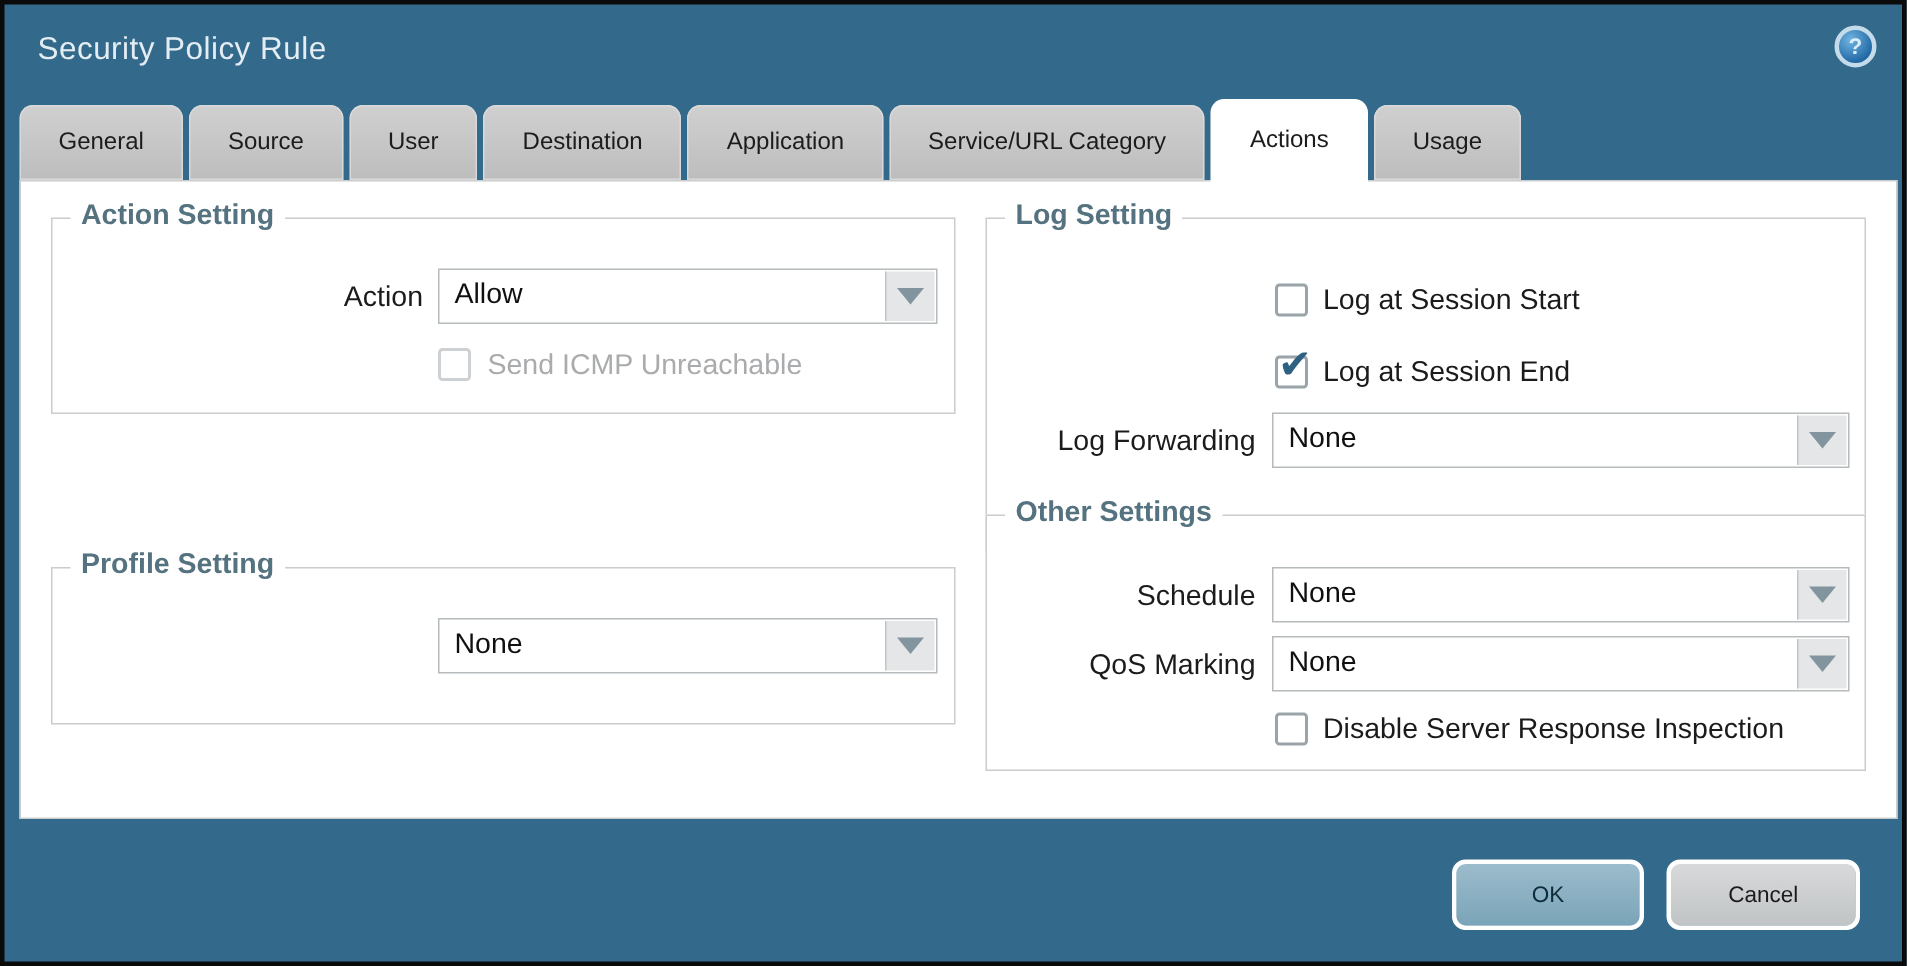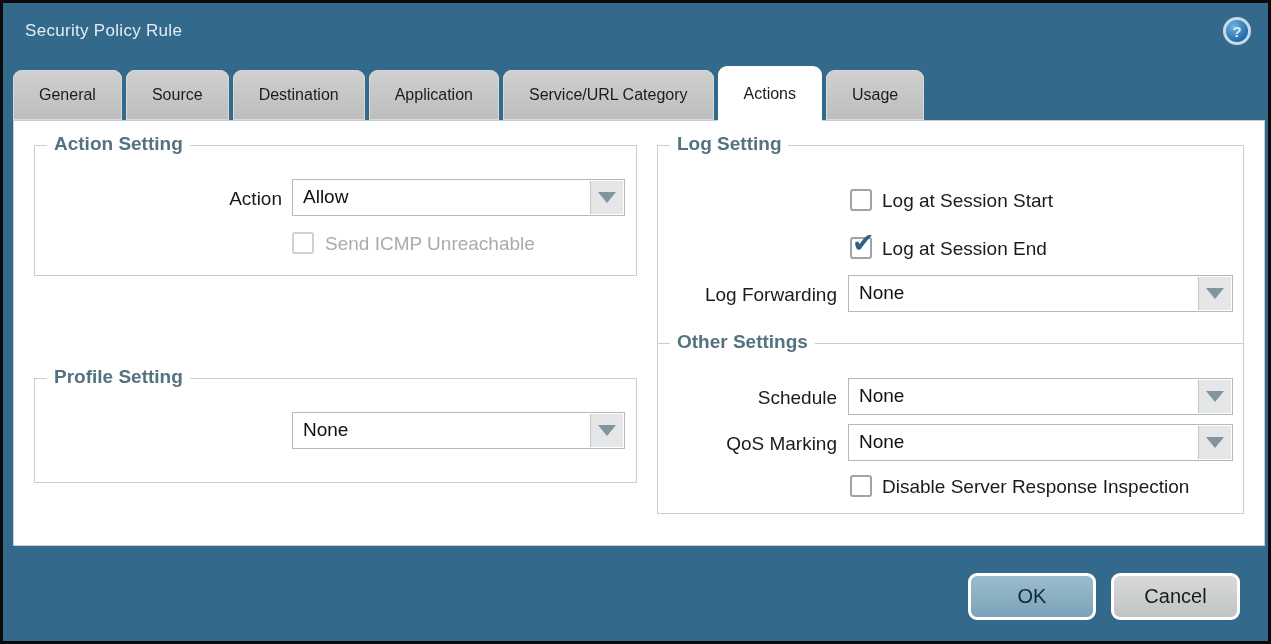--- a/index.html
+++ b/index.html
@@ -7,21 +7,21 @@
     font-family:"Liberation Sans", sans-serif;
     background:#000;
     width:1271px; height:644px; overflow:hidden;
   }
   .window {
     position:relative; width:1271px; height:644px;
     background:#33698b;
     border:3px solid #0a0a0a;
   }
   
-  .title { position:absolute; left:22px; top:18px; font-size:17px; color:#e3edf3; letter-spacing:.3px; }
+  .title { position:absolute; left:22px; top:18px; font-size:21px; color:#e3edf3; letter-spacing:.3px; }
   .help { position:absolute; right:17px; top:14px; width:28px; height:28px; border-radius:50%;
     background:radial-gradient(circle at 35% 30%, #6fb4e0, #1f66a4 75%);
     border:3px solid #c4dbea; color:#dceefb; font-size:15px; font-weight:bold;
     display:flex; align-items:center; justify-content:center; cursor:pointer; }
   
   .tabbar { position:absolute; left:10px; top:61px; height:56px; display:flex; align-items:flex-end; gap:4px; z-index:2; }
   .tab { height:50px; padding:0 26px; background:linear-gradient(#d0d0d0,#bdbdbd);
     border-radius:9px 9px 0 0; box-shadow:inset 0 0 0 1px #d9d9d9;
     display:flex; align-items:center; justify-content:center;
     font-size:16px; color:#1c1c1c; cursor:pointer; white-space:nowrap; }
@@ -48,35 +48,36 @@
   .cb { position:absolute; width:22px; height:22px; background:#fff;
     border:2px solid #9aa4a9; border-radius:3px; cursor:pointer; }
   .cb.disabled { border-color:#cdd1d3; cursor:default; }
   .cb .mark { display:none; }
   .cb.checked .mark { display:block; position:absolute; left:0px; top:-12px;
     font-size:27px; color:#2d6182; }
   .cblabel { position:absolute; font-size:19px; color:#1b1b1b; white-space:nowrap; }
   .cblabel.disabled { color:#a9abad; }
   
   .btn { position:absolute; top:570px; height:47px; border-radius:9px; border:3px solid #fff;
-    display:flex; align-items:center; justify-content:center; font-size:20px; cursor:pointer; }
+    display:flex; align-items:center; justify-content:center; font-size:15px; cursor:pointer; }
   .btn-ok { left:965px; width:128px; background:linear-gradient(#9cbccc,#7aa4b8); color:#0f2c3b; }
   .btn-cancel { left:1108px; width:129px; background:linear-gradient(#d7d9da,#c1c4c5); color:#1b1b1b; }
 </style>
 </head>
 <body>
 
 <div class="window">
 
   <div class="title">Security Policy Rule</div>
   <div class="help">?</div>
 
   <div class="tabbar">
     <div class="tab">General</div>
     <div class="tab">Source</div>
+    <div class="tab">User</div>
     <div class="tab">Destination</div>
     <div class="tab">Application</div>
     <div class="tab">Service/URL Category</div>
     <div class="tab active">Actions</div>
     <div class="tab">Usage</div>
   </div>
 
   <div class="panel">
 
     <div class="group g-action">

